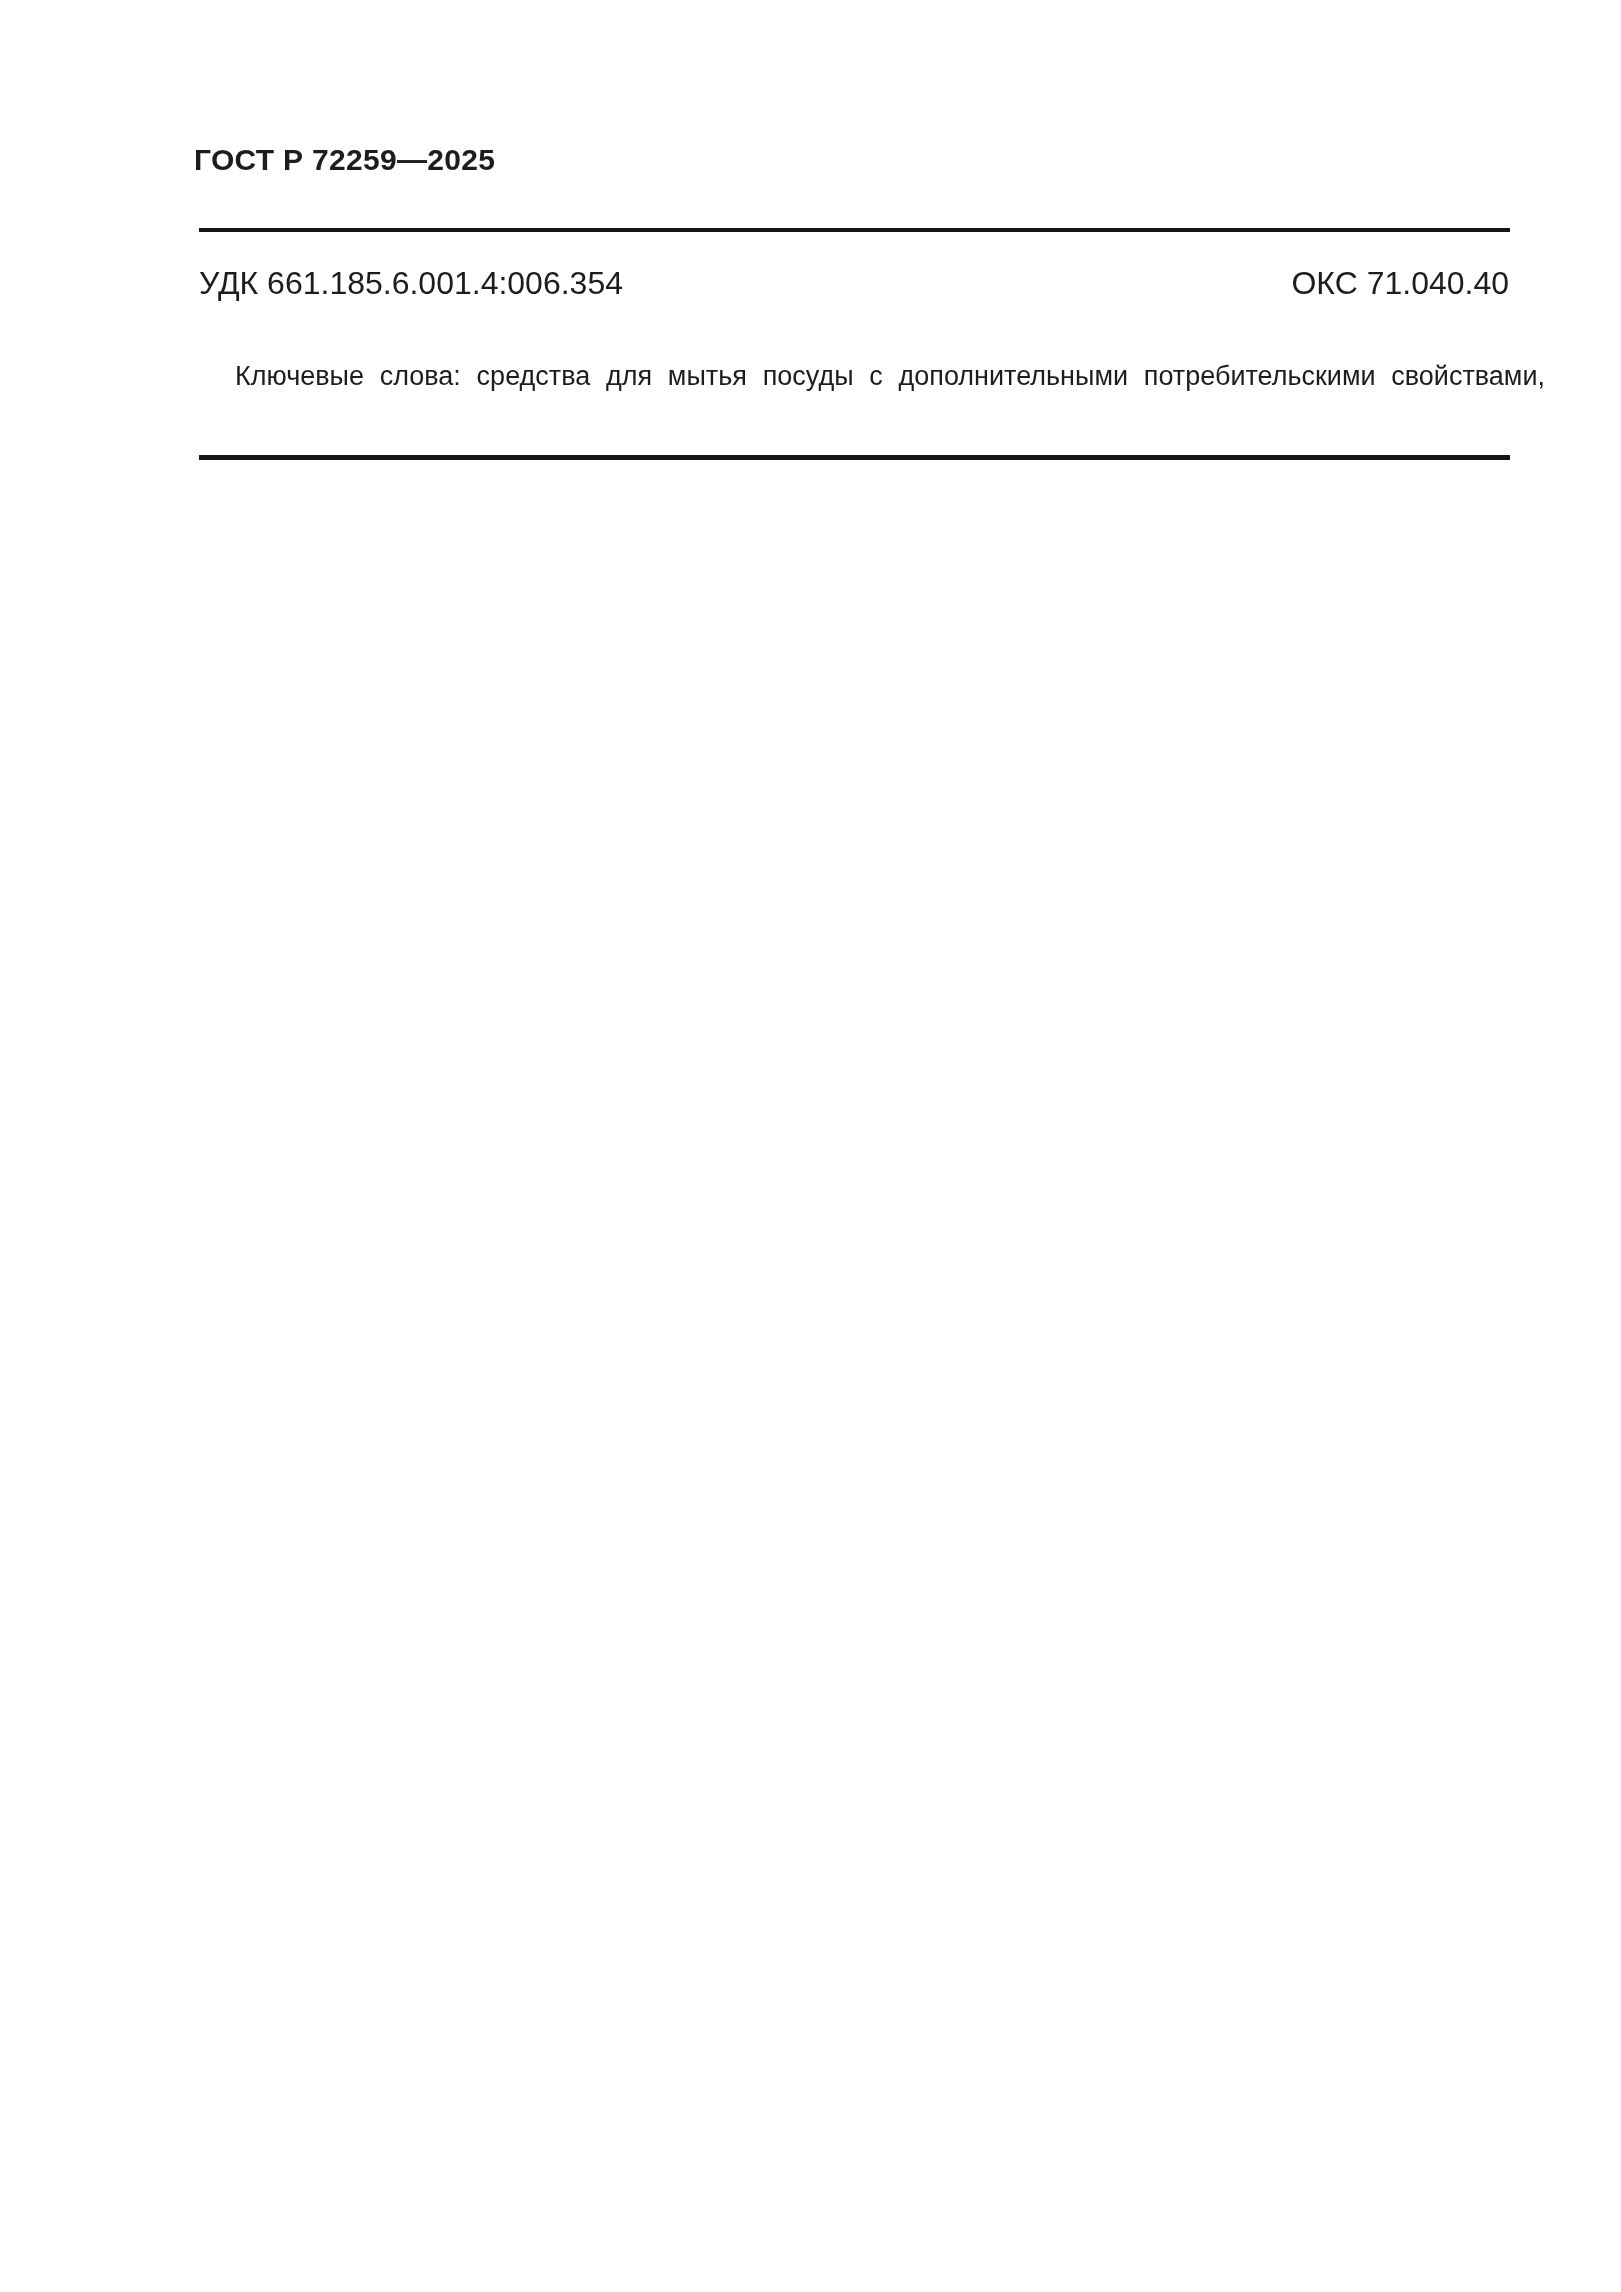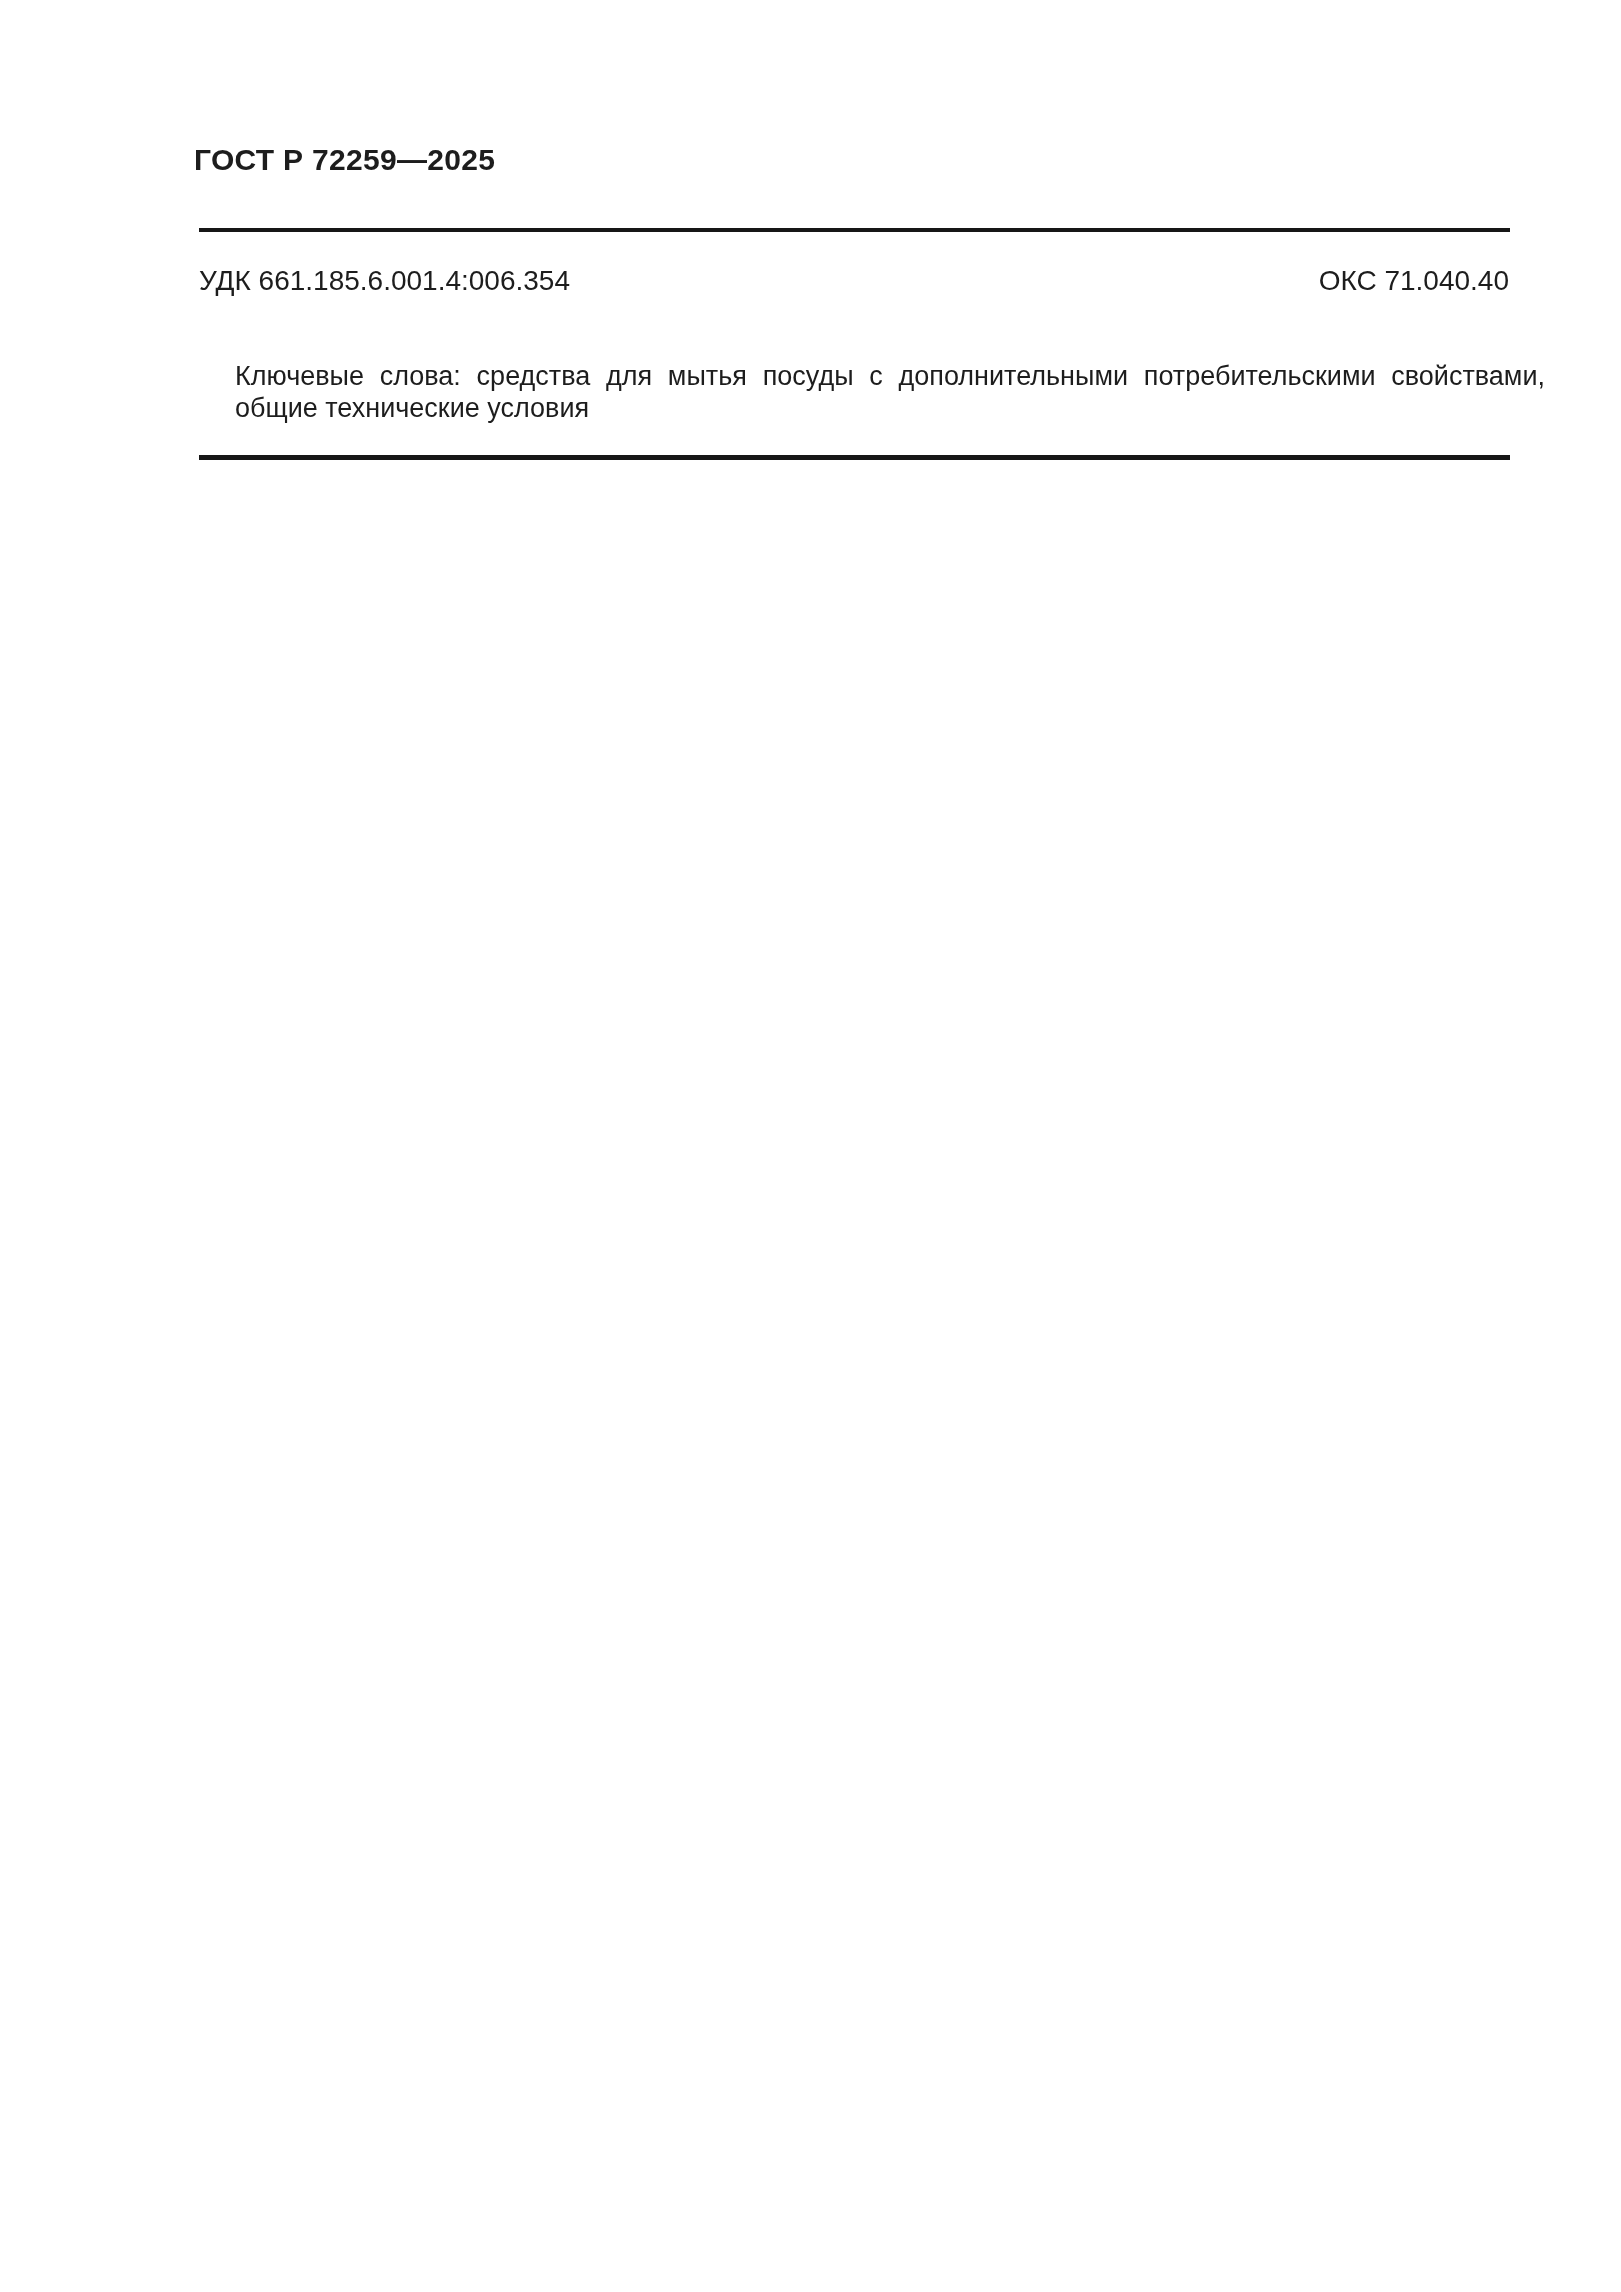--- a/index.html
+++ b/index.html
@@ -42,21 +42,21 @@
     height: 4.9px;
   }
   .classifier-row {
     position: absolute;
     left: 199px;
     top: 266px;
     width: 1310px;
     display: flex;
     justify-content: space-between;
     align-items: baseline;
-    font-size: 28px;
+    font-size: 32px;
     line-height: 1.1;
     white-space: nowrap;
   }
   .keywords {
     position: absolute;
     left: 199px;
     top: 360px;
     width: 1310px;
     font-size: 27px;
     line-height: 32px;
@@ -87,21 +87,20 @@
 
   <div class="rule rule-top" style="background: rgb(22, 22, 22);"></div>
 
   <div class="classifier-row">
     <span class="udk">УДК 661.185.6.001.4:006.354</span>
     <span class="oks">ОКС 71.040.40</span>
   </div>
 
   <div class="keywords">
     <div class="keywords-line1">Ключевые слова: средства для мытья посуды с дополнительными потребительскими свойствами,</div>
-    <div class="keywords-line2">общие технические условия</div>
   </div>
 
   <div class="rule rule-bottom" style="background: rgb(22, 22, 22);"></div>
 
   <div class="page-number">12</div>
 
 </div>
 
 
 </body></html>

